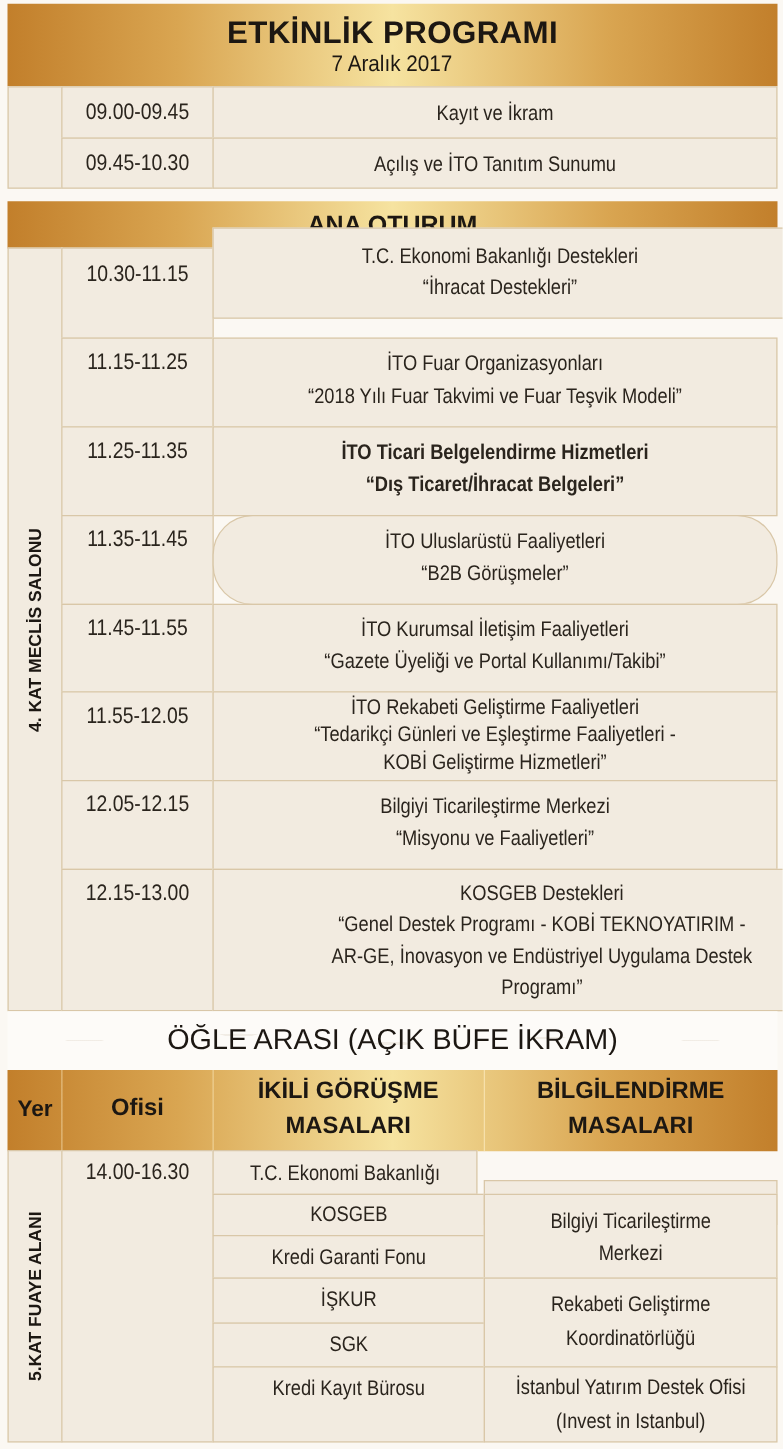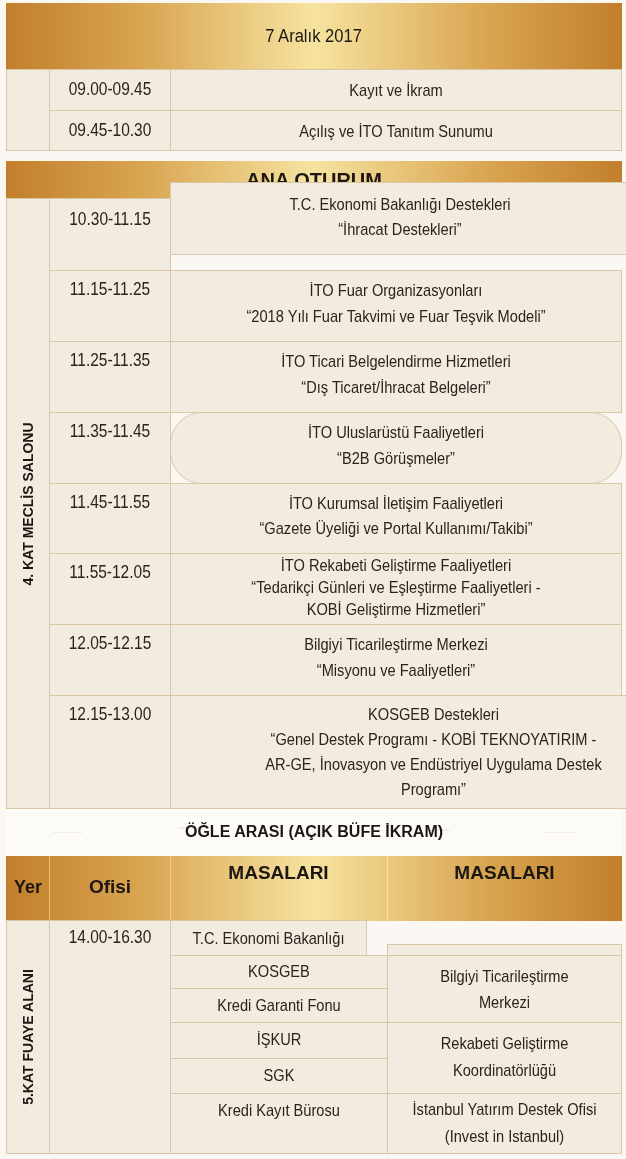--- a/index.html
+++ b/index.html
@@ -61,20 +61,21 @@
       radial-gradient(ellipse at 50% 55%, rgba(220,210,195,0.35) 0 14px, transparent 16px),
       radial-gradient(ellipse at 70% 45%, rgba(220,210,195,0.35) 0 14px, transparent 16px),
       radial-gradient(ellipse at 90% 50%, rgba(220,210,195,0.35) 0 14px, transparent 16px),
       #fdfbf8;
   }
 </style>
 </head>
 <body>
 
 <div class="abs gold band-title" style="left:6px; top:3px; width:616px; height:66px;">
+  <div style="font-weight:bold; font-size:25px; line-height:30px; letter-spacing:0.3px;">ETKİNLİK PROGRAMI</div>
   <div style="font-size:18px; line-height:20px; transform:scaleX(0.92);">7 Aralık 2017</div>
 </div>
 
 <div class="cell-wrap" style="left:6px; top:69px; width:44px; height:82px;"></div>
 
 <div class="cell-wrap" style="left:49px; top:69px; width:122px; height:42px;">
   <div class="time-text" style="top:9px;">09.00-09.45</div>
 </div>
 <div class="cell-wrap" style="left:170px; top:69px; width:452px; height:42px;">
   <div class="cell-text" style="top:8px;">Kayıt ve İkram</div>
@@ -107,21 +108,21 @@
   <div class="time-text" style="top:8px;">11.15-11.25</div>
 </div>
 <div class="cell-wrap" style="left:170px; top:270px; width:452px; height:72px;">
   <div class="cell-text" style="top:7px;">İTO Fuar Organizasyonları</div>
   <div class="cell-text" style="top:33px;">“2018 Yılı Fuar Takvimi ve Fuar Teşvik Modeli”</div>
 </div>
 
 <div class="cell-wrap" style="left:49px; top:341px; width:122px; height:72px;">
   <div class="time-text" style="top:8px;">11.25-11.35</div>
 </div>
-<div class="cell-wrap" style="left:170px; top:341px; width:452px; height:72px;">
+<div class="cell-wrap" style="left:170px; top:341px; width:452px; height:72px;font-weight:bold;">
   <div class="cell-text" style="top:7px;">İTO Ticari Belgelendirme Hizmetleri</div>
   <div class="cell-text" style="top:33px;">“Dış Ticaret/İhracat Belgeleri”</div>
 </div>
 
 <div class="cell-wrap" style="left:49px; top:412px; width:122px; height:72px;">
   <div class="time-text" style="top:8px;">11.35-11.45</div>
 </div>
 <div class="cell-wrap" style="left:170px; top:412px; width:452px; height:72px;border-radius:32px;">
   <div class="cell-text" style="top:7px;">İTO Uluslarüstü Faaliyetleri</div>
   <div class="cell-text" style="top:33px;">“B2B Görüşmeler”</div>
@@ -156,45 +157,47 @@
   <div class="time-text" style="top:8px;">12.15-13.00</div>
 </div>
 <div class="cell-wrap" style="left:170px; top:695px; width:527px; height:114px;">
   <div class="cell-text" style="top:6px;">KOSGEB Destekleri</div>
   <div class="cell-text" style="top:31px;">“Genel Destek Programı - KOBİ TEKNOYATIRIM -</div>
   <div class="cell-text" style="top:56px;">AR-GE, İnovasyon ve Endüstriyel Uygulama Destek</div>
   <div class="cell-text" style="top:81px;">Programı”</div>
 </div>
 
 <div class="abs pattern band-title" style="left:6px; top:809px; width:616px; height:47px;">
-  <div style="font-weight:bold; font-size:16px; margin-top:-2px;">ÖĞLE ARASI (AÇIK BÜFE İKRAM)</div>
+  <div style="font-weight:normal; font-size:23px; margin-top:-2px;">ÖĞLE ARASI (AÇIK BÜFE İKRAM)</div>
 </div>
 
 <div class="abs gold" style="left:6px; top:856px; width:616px; height:65px;"></div>
 <div class="abs" style="left:49px; top:856px; width:1px; height:65px; background:rgba(255,240,200,0.5);"></div>
 <div class="abs" style="left:170px; top:856px; width:1px; height:65px; background:rgba(255,240,200,0.5);"></div>
 <div class="abs" style="left:387px; top:856px; width:1px; height:65px; background:rgba(255,240,200,0.6);"></div>
 
 <div class="abs hdr-text" style="left:6px; top:873px; width:44px; font-size:18px;">Yer</div>
 <div class="abs hdr-text" style="left:49px; top:873px; width:122px; font-size:19px;">Ofisi</div>
 <div class="abs" style="left:170px; top:859px; width:217px;">
+  <div class="hdr-text" style="font-size:19px;">İKİLİ GÖRÜŞME</div>
   <div class="hdr-text" style="font-size:19px;">MASALARI</div>
 </div>
 <div class="abs" style="left:387px; top:859px; width:235px;">
+  <div class="hdr-text" style="font-size:19px;">BİLGİLENDİRME</div>
   <div class="hdr-text" style="font-size:19px;">MASALARI</div>
 </div>
 
 <div class="cell-wrap" style="left:6px; top:920px; width:44px; height:234px;">
   <div class="vertical-label" style="left:50%; top:50%; transform: translate(-50%,-50%) rotate(-90deg);">5.KAT FUAYE ALANI</div>
 </div>
 <div class="cell-wrap" style="left:49px; top:920px; width:122px; height:234px;">
   <div class="time-text" style="top:6px;">14.00-16.30</div>
 </div>
 
-<div class="cell-wrap" style="left:170px; top:920px; width:197px; height:36px;">
+<div class="cell-wrap" style="left:170px; top:920px; width:212px; height:36px;">
   <div class="cell-text" style="top:5px;">T.C. Ekonomi Bakanlığı</div>
 </div>
 <div class="cell-wrap" style="left:170px; top:955px; width:218px; height:34px;">
   <div class="cell-text" style="top:3px;">KOSGEB</div>
 </div>
 <div class="cell-wrap" style="left:170px; top:988px; width:218px; height:35px;">
   <div class="cell-text" style="top:4px;">Kredi Garanti Fonu</div>
 </div>
 <div class="cell-wrap" style="left:170px; top:1022px; width:218px; height:37px;padding-left:48px;">
   <div class="cell-text" style="top:4px;">İŞKUR</div>

